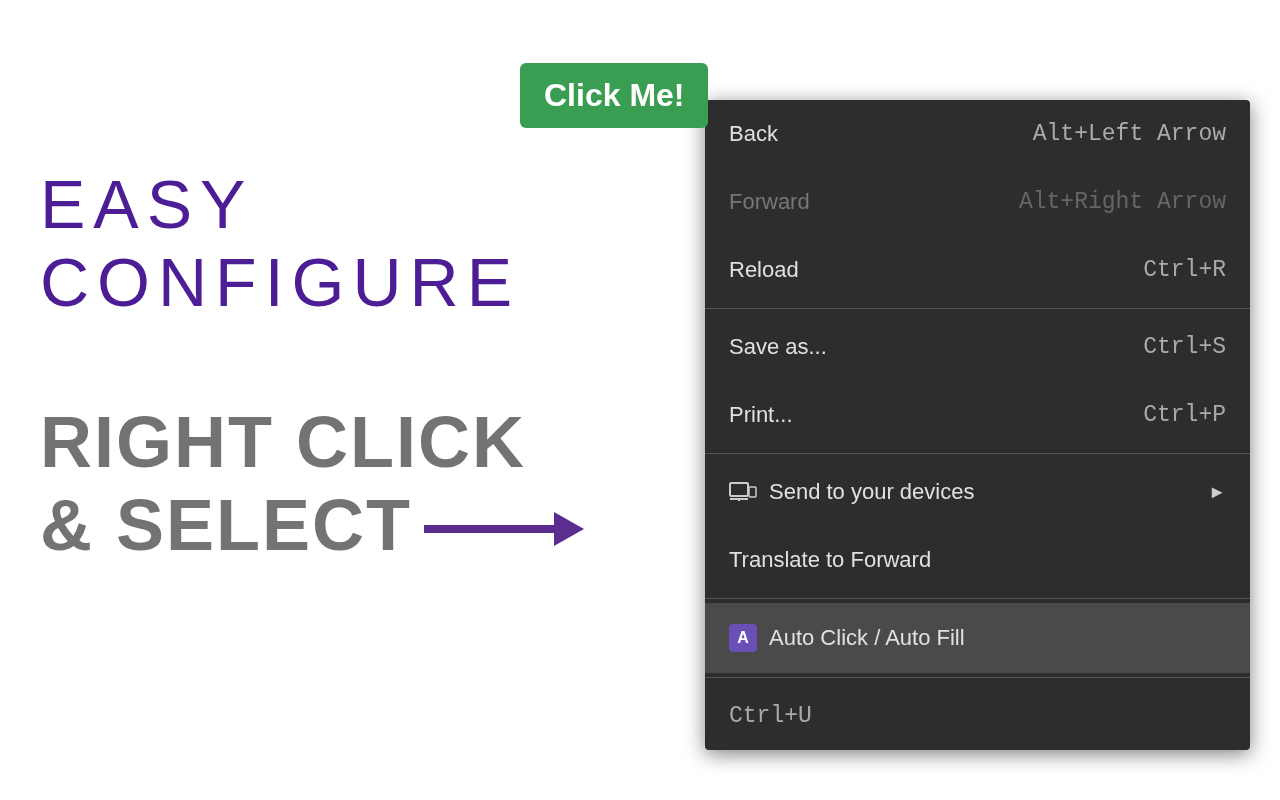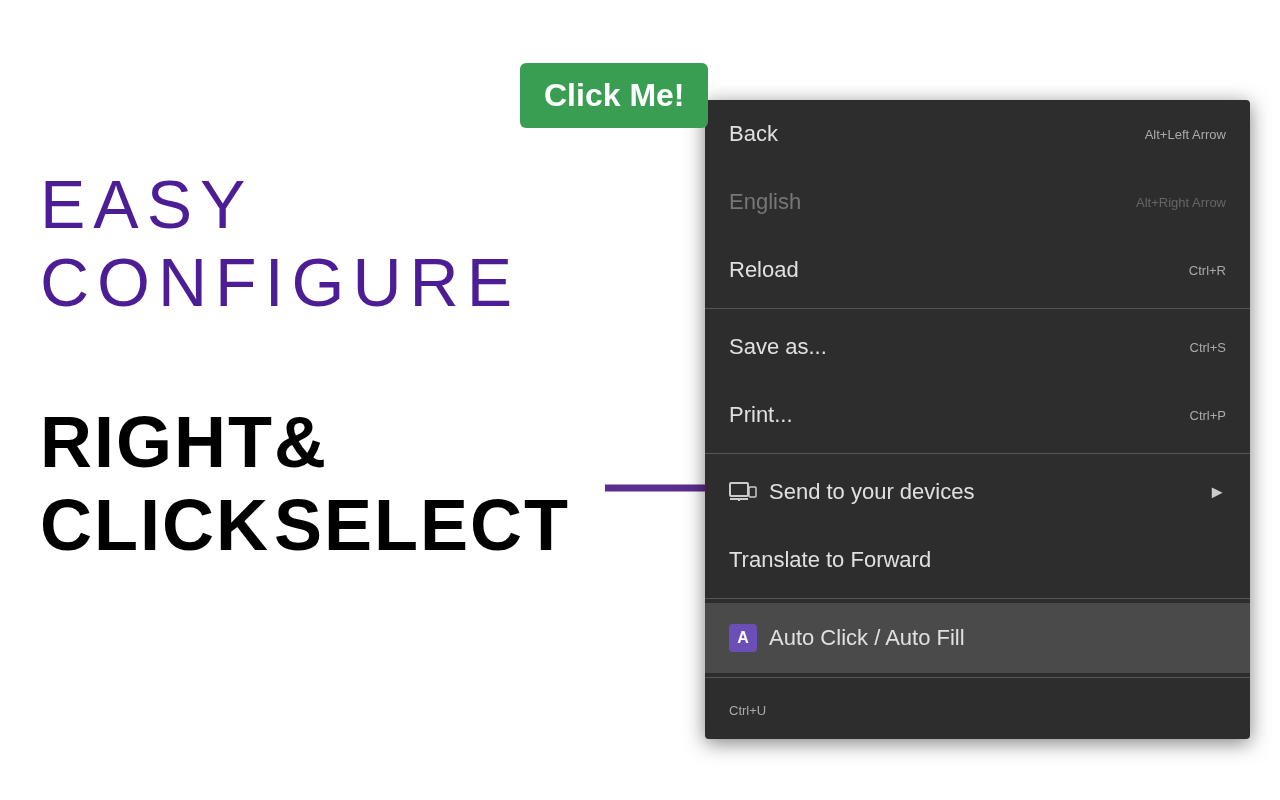--- a/index.html
+++ b/index.html
@@ -30,26 +30,26 @@
       font-weight: 300;
       color: #4c1d95;
       letter-spacing: 8px;
       font-family: 'Arial', sans-serif;
       margin-top: 105px;
     }
 
     .right-click-select {
       font-size: 72px;
       font-weight: 900;
-      color: #000000;
+      color: #737373;
       letter-spacing: 2px;
       line-height: 1.15;
       margin-top: 80px;
       display: flex;
-      flex-direction: row;
+      flex-direction: column;
       align-items: flex-start;
     }
 
     .arrow-row {
       display: flex;
       align-items: center;
       gap: 12px;
     }
 
     .arrow-svg {
@@ -104,21 +104,22 @@
     }
 
     .menu-item .item-label {
       display: flex;
       align-items: center;
       gap: 12px;
     }
 
     .menu-item .shortcut {
       color: #aaaaaa;
-      font-size: 13px;
+      font-size: 23px;
+      font-family: Liberation Mono, monospace;
     }
 
     .menu-item.disabled .shortcut {
       color: #666666;
     }
 
     .menu-divider {
       height: 1px;
       background: #555555;
       margin: 4px 0;
@@ -170,21 +171,21 @@
 </div>
 
 <div class="context-menu">
 
   <div class="menu-item">
     <span class="item-label">Back</span>
     <span class="shortcut">Alt+Left Arrow</span>
   </div>
 
   <div class="menu-item disabled">
-    <span class="item-label">English</span>
+    <span class="item-label">Forward</span>
     <span class="shortcut">Alt+Right Arrow</span>
   </div>
 
   <div class="menu-item">
     <span class="item-label">Reload</span>
     <span class="shortcut">Ctrl+R</span>
   </div>
 
   <div class="menu-divider"></div>
 

